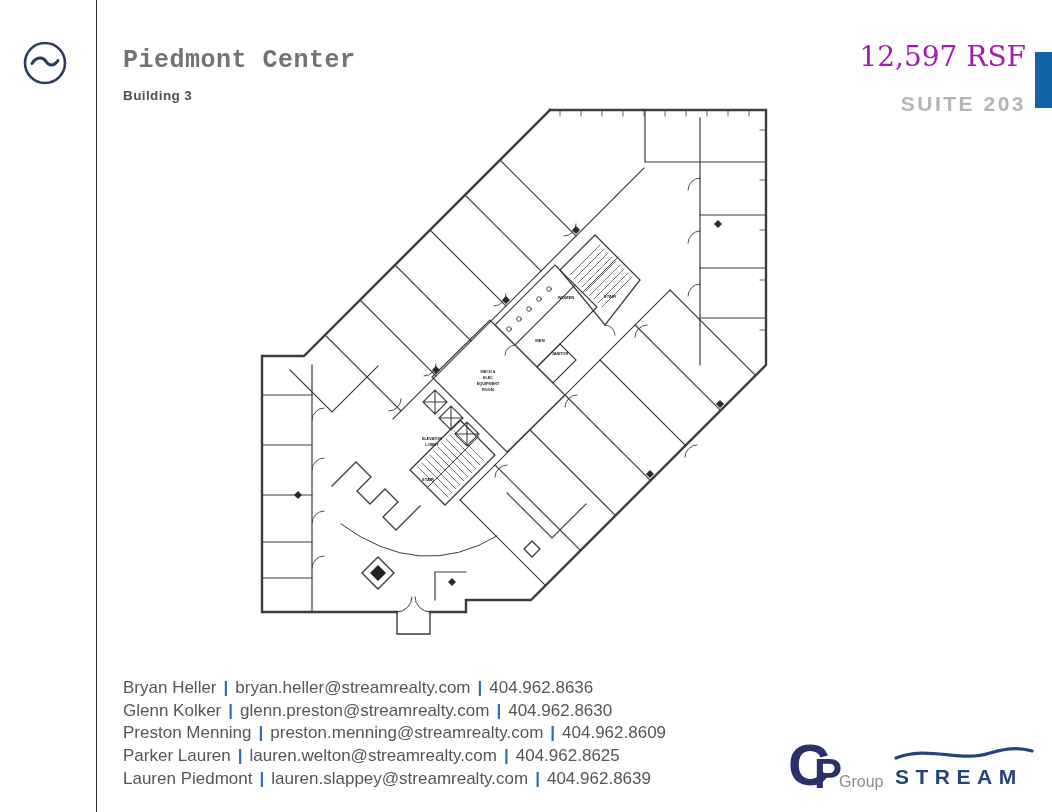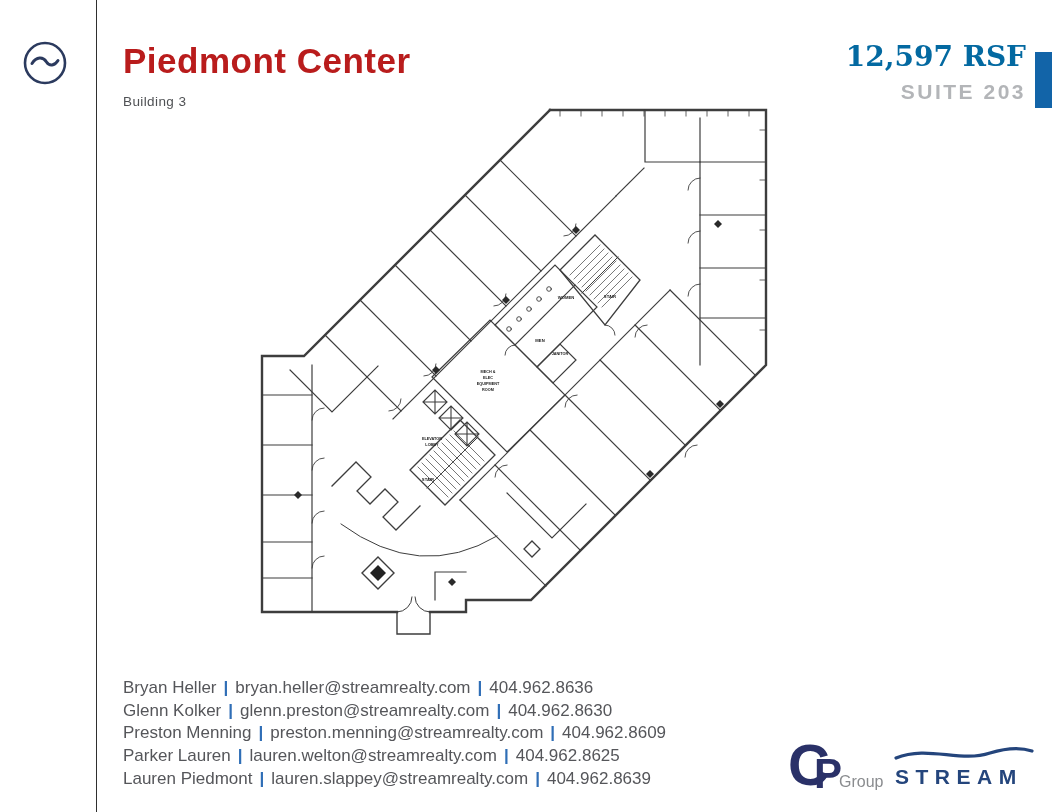--- a/index.html
+++ b/index.html
@@ -1,27 +1,27 @@
 <!DOCTYPE html>
 <html><head>
 <meta charset="utf-8">
 <style>
   html,body{margin:0;padding:0;}
   body{width:1052px;height:812px;background:#ffffff;position:relative;overflow:hidden;
        font-family:"Liberation Sans",sans-serif;}
   .divider{position:absolute;left:96px;top:0;width:1.4px;height:812px;background:#2f2f2f;}
   .logo-circle{position:absolute;left:21px;top:40px;}
   .title-block{position:absolute;left:123px;top:42px;}
-  .title{font-family:Liberation Sans, sans-serif;font-weight:bold;
-         font-size:35px;color:#b91c1c;line-height:38px;letter-spacing:.5px;}
-  .subtitle{font-size:13.5px;color:#4f5154;margin-top:14px;letter-spacing:.4px;}
+  .title{font-family:Liberation Mono, monospace;font-weight:bold;
+         font-size:25px;color:#737373;line-height:38px;letter-spacing:.5px;}
+  .subtitle{font-size:13.5px;color:#4f5154;margin-top:8px;letter-spacing:.4px;font-weight:bold;}
   .rsf-block{position:absolute;right:26px;top:42px;text-align:right;}
-  .rsf{font-family:"DejaVu Serif","Liberation Serif",serif;font-weight:bold;
-       font-size:28px;color:#0369a1;line-height:30px;}
-  .suite{font-size:21px;color:#b3b5b8;letter-spacing:2.5px;margin-top:8px;font-weight:bold;}
+  .rsf{font-family:"DejaVu Serif","Liberation Serif",serif;font-weight:normal;
+       font-size:28px;color:#a21caf;line-height:30px;}
+  .suite{font-size:21px;color:#b3b5b8;letter-spacing:2.5px;margin-top:20px;font-weight:bold;}
   .accent-bar{position:absolute;left:1035px;top:52px;width:17px;height:56px;background:#1264a8;}
   .plan-svg{position:absolute;left:240px;top:95px;width:540px;height:550px;}
   .contacts{position:absolute;left:123px;top:677px;font-size:17px;color:#55565a;}
   .contact-row{line-height:22.7px;white-space:nowrap;}
   .pipe{color:#2f6eb6;margin:0 7px;font-weight:bold;}
   .footer-logos{position:absolute;left:788px;top:738px;width:246px;height:60px;}
   .plan-label{font-family:"Liberation Sans",sans-serif;fill:#1a1a1a;font-weight:bold;}
 </style>
 </head>
 <body>

